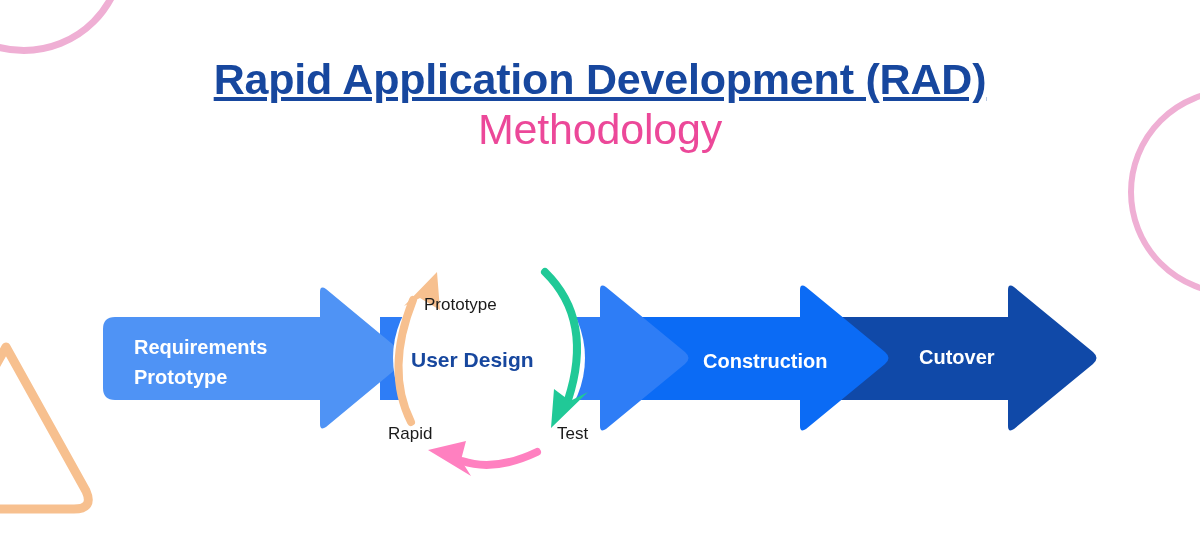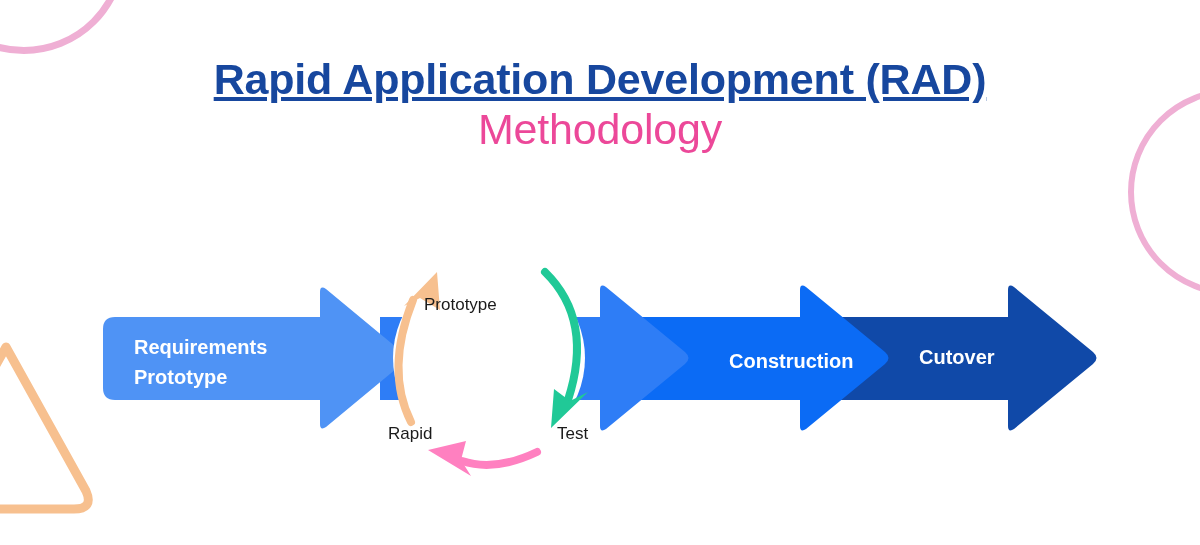--- a/index.html
+++ b/index.html
@@ -65,21 +65,21 @@
 
   .stage-label {
     position: absolute;
     color: #ffffff;
     font-size: 20px;
     font-weight: bold;
     line-height: 1.48;
     white-space: pre-line;
   }
   #label-requirements { left: 134px; top: 333px; }
-  #label-construction { left: 703px; top: 347px; margin-left: 26px; }
+  #label-construction { left: 703px; top: 347px; }
   #label-cutover      { left: 919px; top: 343px; }
 
   #label-userdesign {
     position: absolute;
     left: 411px; top: 348px;
     color: #17479E;
     font-size: 21px;
     font-weight: bold;
   }
 
@@ -134,20 +134,21 @@
     <path fill="none" stroke="#20C997" stroke-width="8" stroke-linecap="round" d="M 545 272 Q 594 320 568 400"></path>
     <path fill="#20C997" d="M 551 428 L 554 389 L 570 401 L 588 392 Z"></path>
 
     <path fill="none" stroke="#FF80C0" stroke-width="8" stroke-linecap="round" d="M 537 452 Q 495 472 462 461"></path>
     <path fill="#FF80C0" d="M 428 450 L 466 441 L 461 460 L 471 476 Z"></path>
   </svg>
 
   <div class="stage-label" id="label-requirements">Requirements
 Prototype</div>
 
+  <div id="label-userdesign">User Design</div>
 
   <div class="stage-label" id="label-construction">Construction</div>
 
   <div class="stage-label" id="label-cutover">Cutover</div>
 
   <div class="cycle-label" id="label-prototype">Prototype</div>
 
   <div class="cycle-label" id="label-refine">Rapid</div>
 
   <div class="cycle-label" id="label-test">Test</div>

